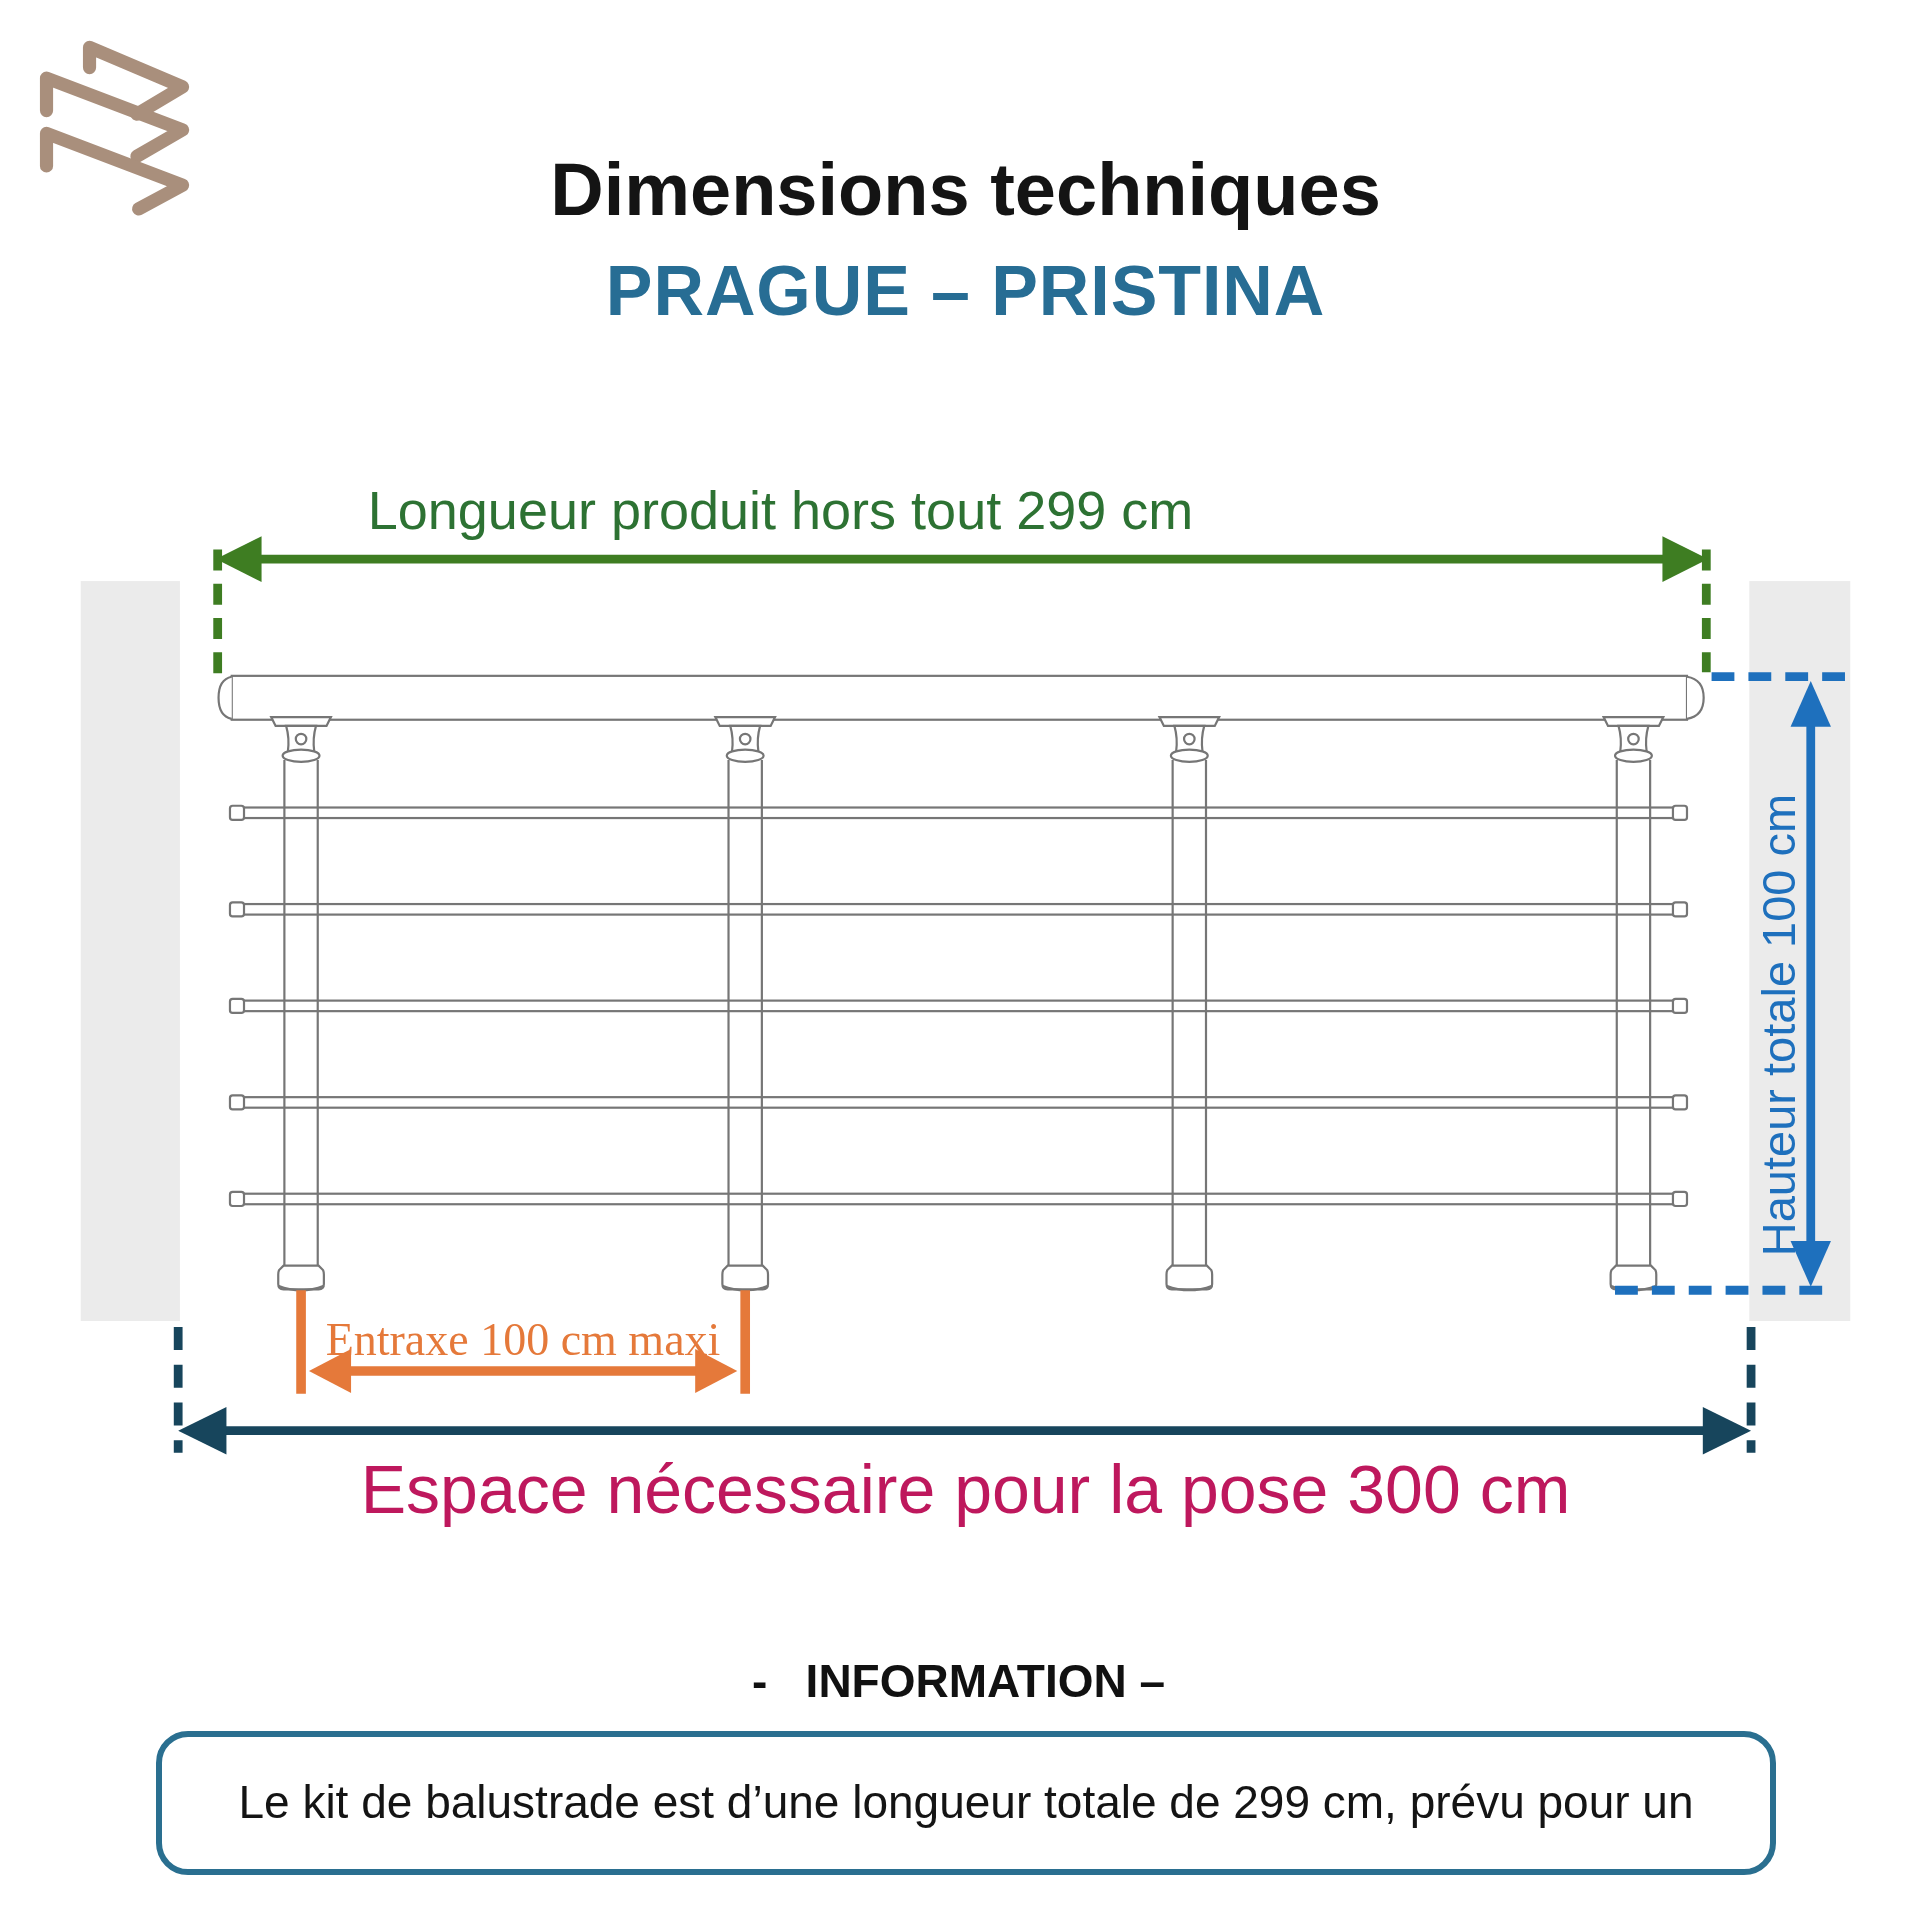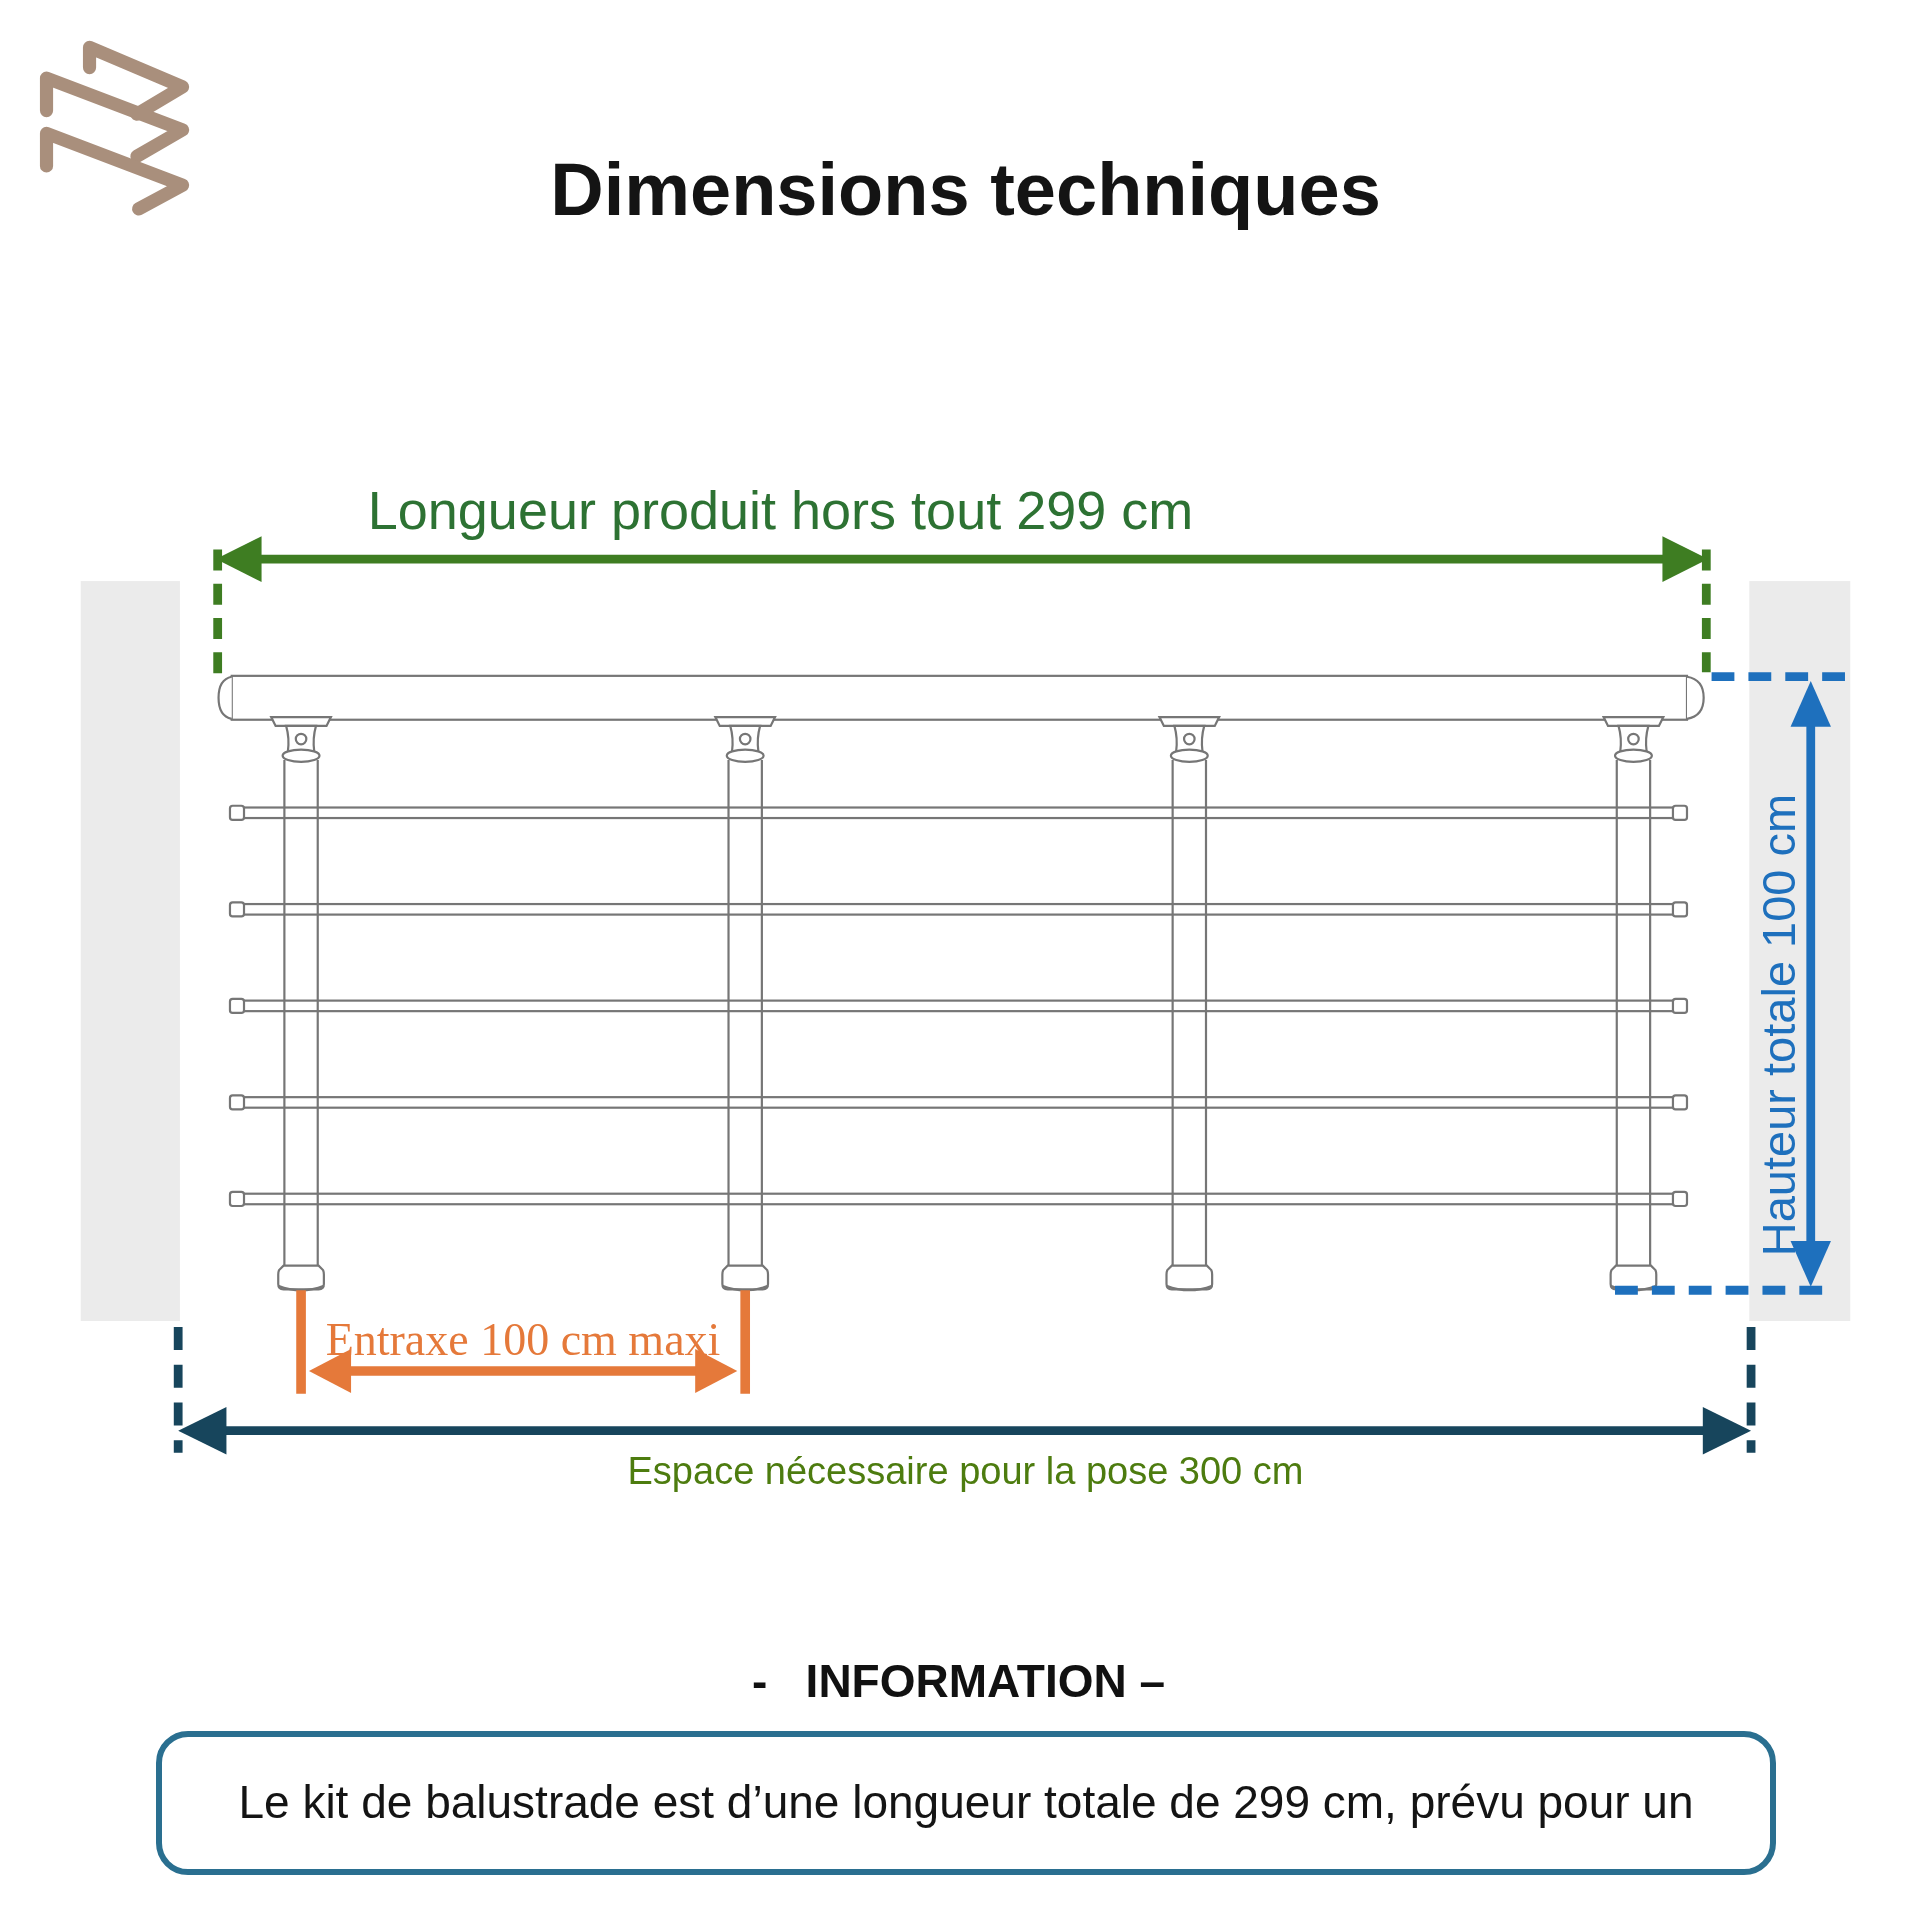--- a/index.html
+++ b/index.html
@@ -11,21 +11,21 @@
 
   .page-title{left:0;top:147px;width:1931px;text-align:center;
     font-size:74px;font-weight:700;color:#141414;letter-spacing:0px;}
   .page-subtitle{left:0;top:251px;width:1931px;text-align:center;
     font-size:70px;font-weight:700;color:#276d94;letter-spacing:0.9px;}
 
   .dim-label{white-space:nowrap;}
   .length-label{left:0;top:479px;width:1561px;text-align:center;
     font-size:54px;color:#2d7233;}
   .space-label{left:0;top:1450px;width:1931px;text-align:center;
-    font-size:38px;color:#4d7c0f;}
+    font-size:68px;color:#be185d;}
   .spacing-label{left:172px;top:1313px;width:702px;text-align:center;
     font-size:46px;color:#e5793a;font-family:Liberation Serif, serif;}
   .height-label{left:1778px;top:1025px;
     transform:translate(-50%,-50%) rotate(-90deg);
     font-size:47px;color:#1e70bd;}
 
   .info-heading{left:0;top:1654px;width:1917px;text-align:center;
     font-size:46px;font-weight:700;color:#111111;white-space:pre;}
   .info-box{left:156px;top:1731px;width:1620px;height:144px;
     border:6.1px solid #2a6f90;border-radius:32px;box-sizing:border-box;
@@ -157,20 +157,21 @@
     <line x1="203" y1="1512" x2="203" y2="1655" stroke="#17455c" stroke-width="10" stroke-dasharray="26 17"></line>
     <line x1="1995" y1="1512" x2="1995" y2="1655" stroke="#17455c" stroke-width="10" stroke-dasharray="26 17"></line>
     <line x1="252" y1="1630" x2="1946" y2="1630" stroke="#17455c" stroke-width="10"></line>
     <polygon points="203,1630 258,1603 258,1657" fill="#17455c"></polygon>
     <polygon points="1995,1630 1940,1603 1940,1657" fill="#17455c"></polygon>
   </g>
 </svg>
 
 <div class="label-layer">
   <div class="abs page-title">Dimensions techniques</div>
+  <div class="abs page-subtitle">PRAGUE – PRISTINA</div>
 
   <div class="abs dim-label length-label">Longueur produit hors tout 299 cm</div>
 
   <div class="abs dim-label height-label">Hauteur totale 100 cm</div>
 
   <div class="abs dim-label spacing-label">Entraxe 100 cm maxi</div>
 
   <div class="abs dim-label space-label">Espace nécessaire pour la pose 300 cm</div>
 
   <div class="abs info-heading">-   INFORMATION –</div>

